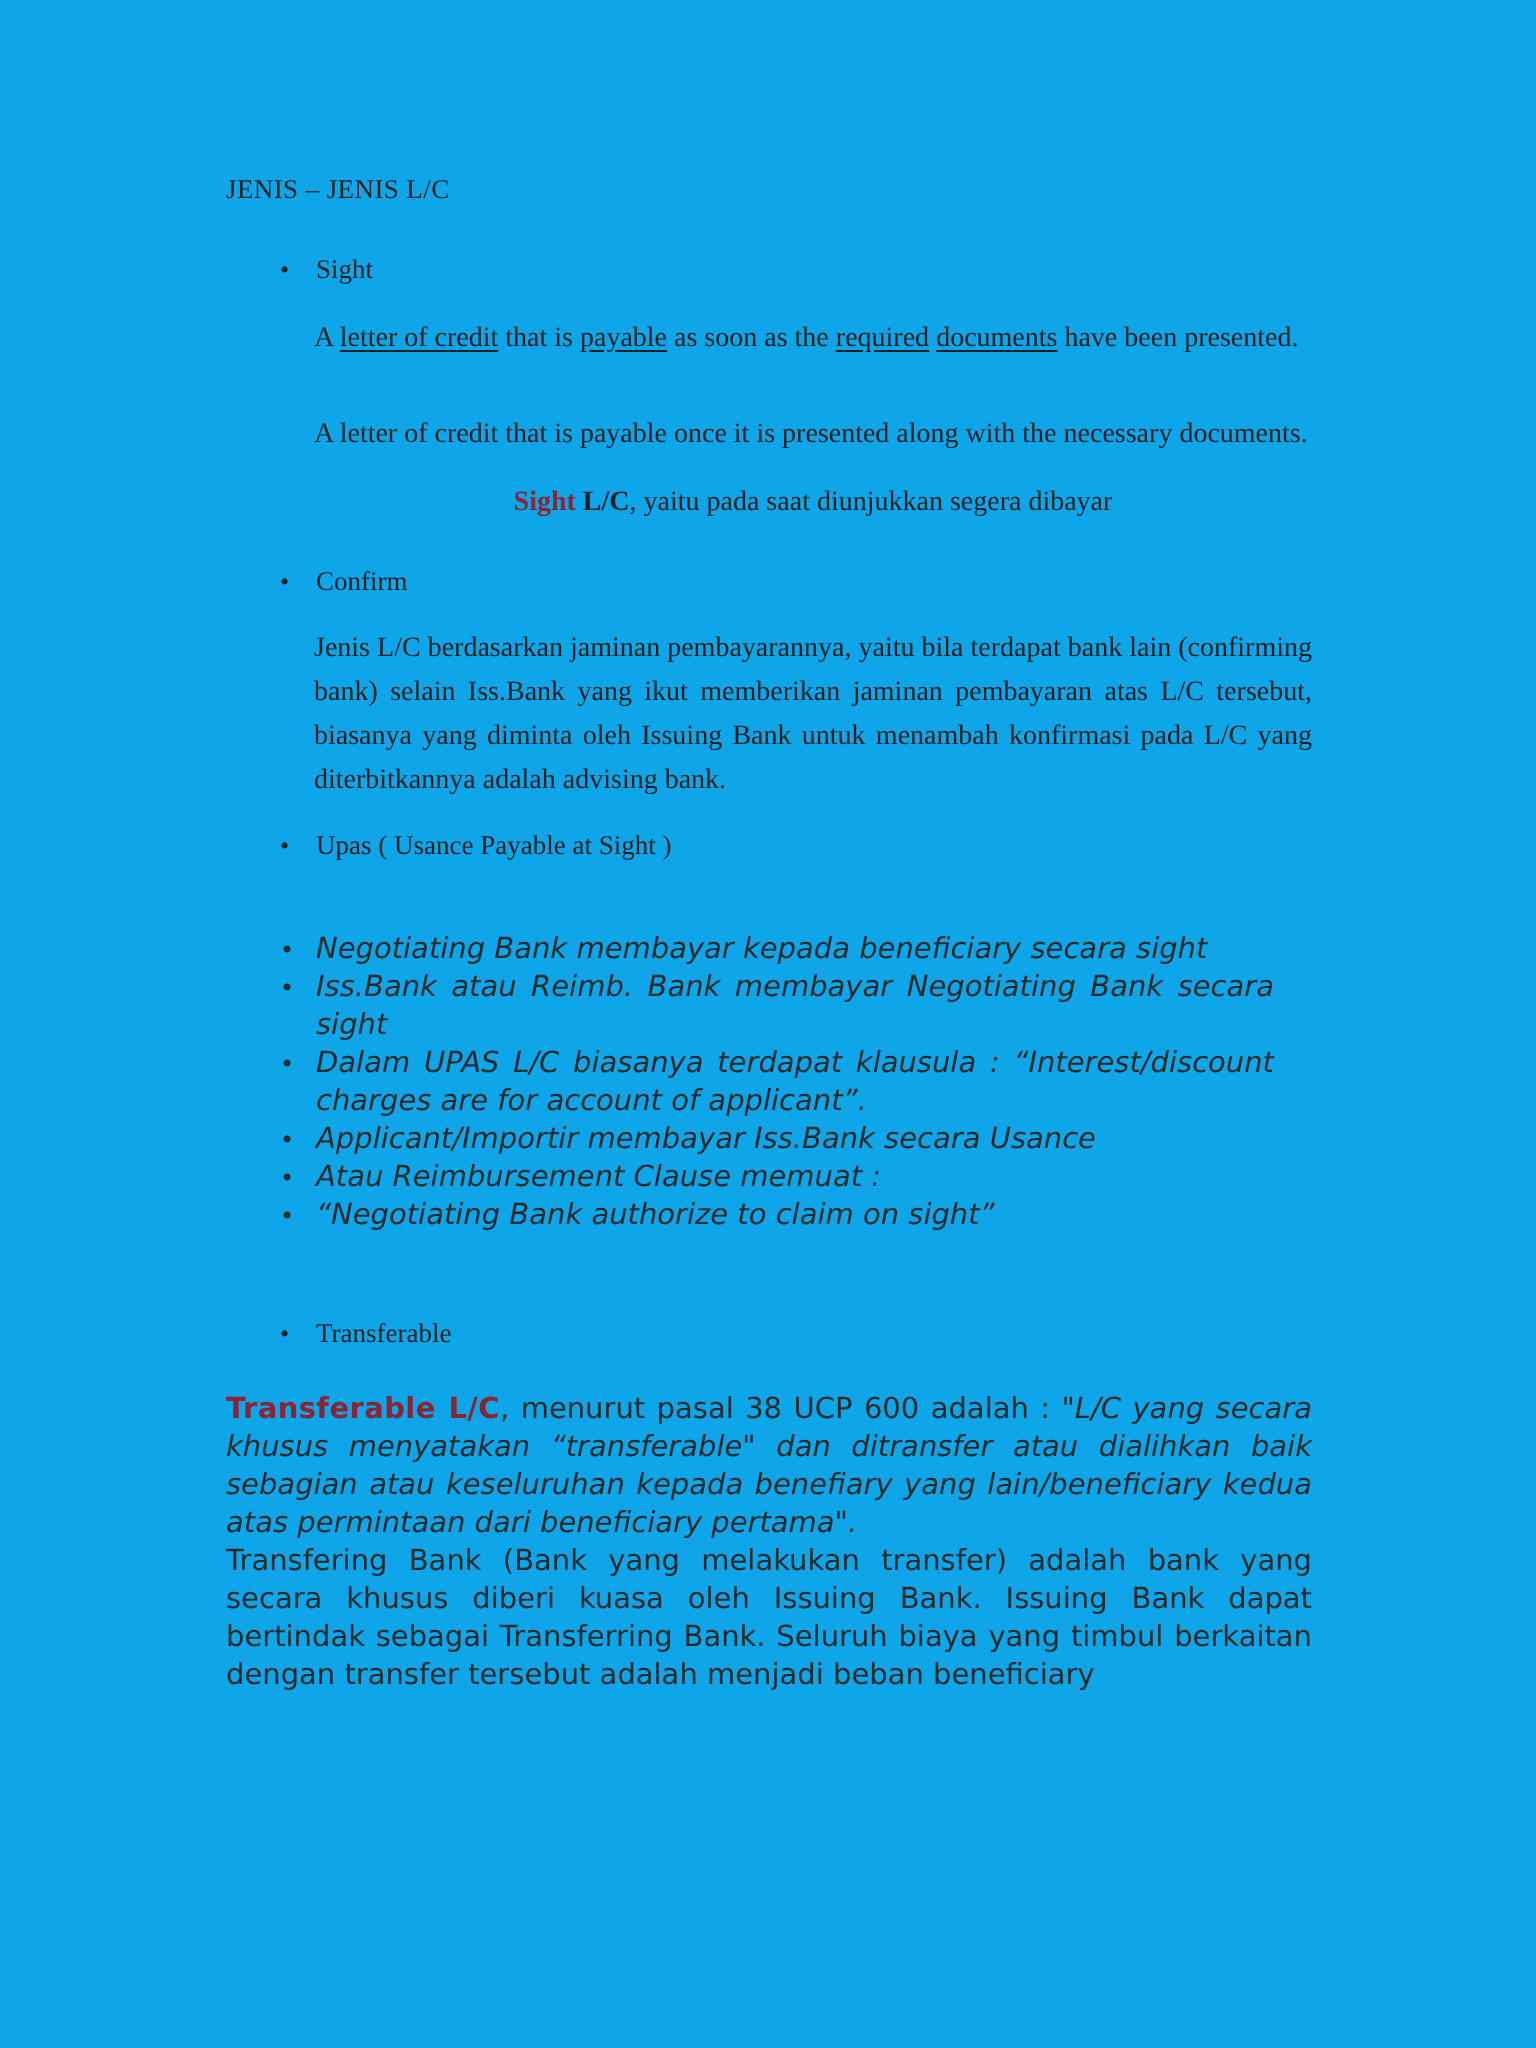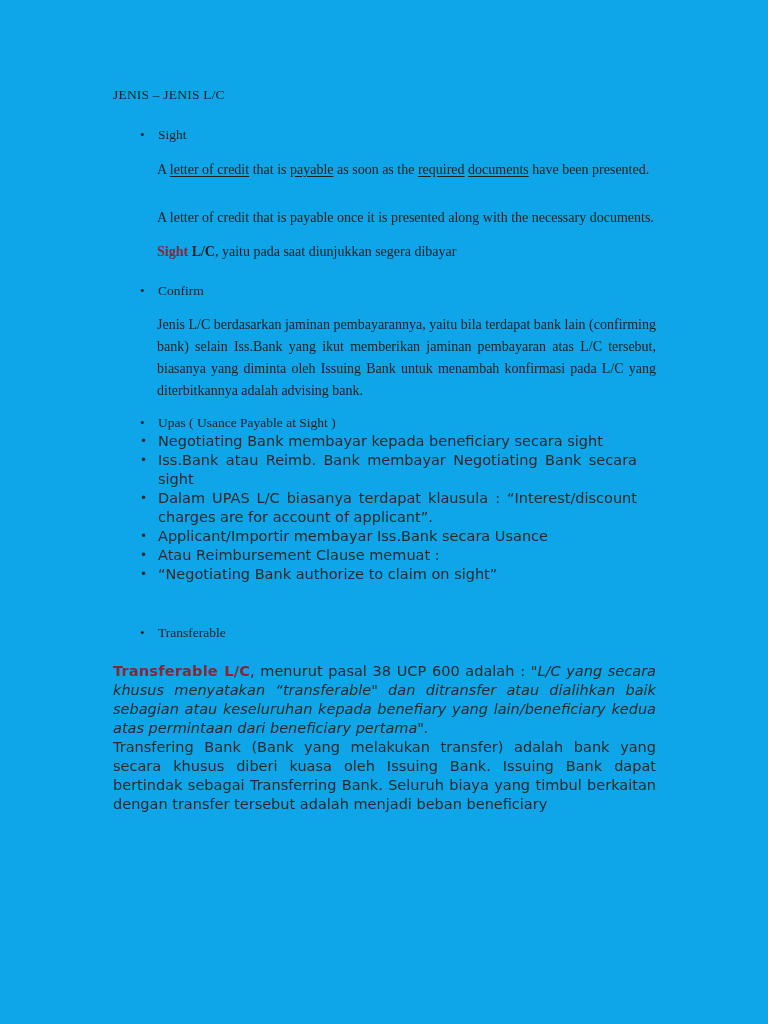--- a/index.html
+++ b/index.html
@@ -77,39 +77,39 @@
 
   
   .mt-sight    { margin-top: 22px; }
   .mt-def1     { margin-top: 16px; }
   .mt-def2     { margin-top: 28px; }
   .mt-note     { margin-top: 14px; }
   .mt-confirm  { margin-top: 20px; font-family: Liberation Serif, serif; }
   .mt-cbody    { margin-top: 14px; }
   .mt-upas     { margin-top: 12px; }
   .mt-intro    { margin-top: 18px; }
-  .mt-list     { margin-top: 0; }
+  .mt-list     { margin-top: 34px; font-style: italic; }
   .mt-transf   { margin-top: 40px; }
   .mt-tdef     { margin-top: 20px; }
 </style>
 </head>
 <body>
 
 <div class="page">
   <div class="content">
 
     <div class="serif doc-title">JENIS – JENIS L/C</div>
 
     <div class="serif bullet-item mt-sight">Sight</div>
 
     <p class="serif para-indent mt-def1" style="margin-bottom:0; margin-top:16px;"><span>A </span><span class="u">letter of credit</span><span> that is </span><span class="u">payable</span><span> as soon as the </span><span class="u">required</span><span> </span><span class="u">documents</span><span> have been presented.</span></p>
 
     <p class="serif para-indent mt-def2" style="margin-bottom:0;">A letter of credit that is payable once it is presented along with the necessary documents.</p>
 
-    <p class="serif para-indent mt-note" style="margin-bottom:0; text-align:left;"><span class="red">Sight</span><span class="bold"> L/C</span><span>, yaitu pada saat diunjukkan segera dibayar</span></p>
+    <p class="serif para-indent mt-note" style="margin-bottom:0; text-align:center;"><span class="red">Sight</span><span class="bold"> L/C</span><span>, yaitu pada saat diunjukkan segera dibayar</span></p>
 
     <div class="serif bullet-item mt-confirm">Confirm</div>
 
     <p class="serif para-indent mt-cbody" style="margin-bottom:0; line-height:22px;">Jenis L/C berdasarkan jaminan pembayarannya, yaitu bila terdapat bank lain (confirming bank) selain Iss.Bank yang ikut memberikan jaminan pembayaran atas L/C tersebut, biasanya yang diminta oleh Issuing Bank untuk menambah konfirmasi pada L/C yang diterbitkannya adalah advising bank.</p>
 
     <div class="serif bullet-item mt-upas">Upas ( Usance Payable at Sight )</div>
 
 
     <ul class="sans sans-list mt-list">
       <li>Negotiating Bank membayar kepada beneficiary secara sight</li>

